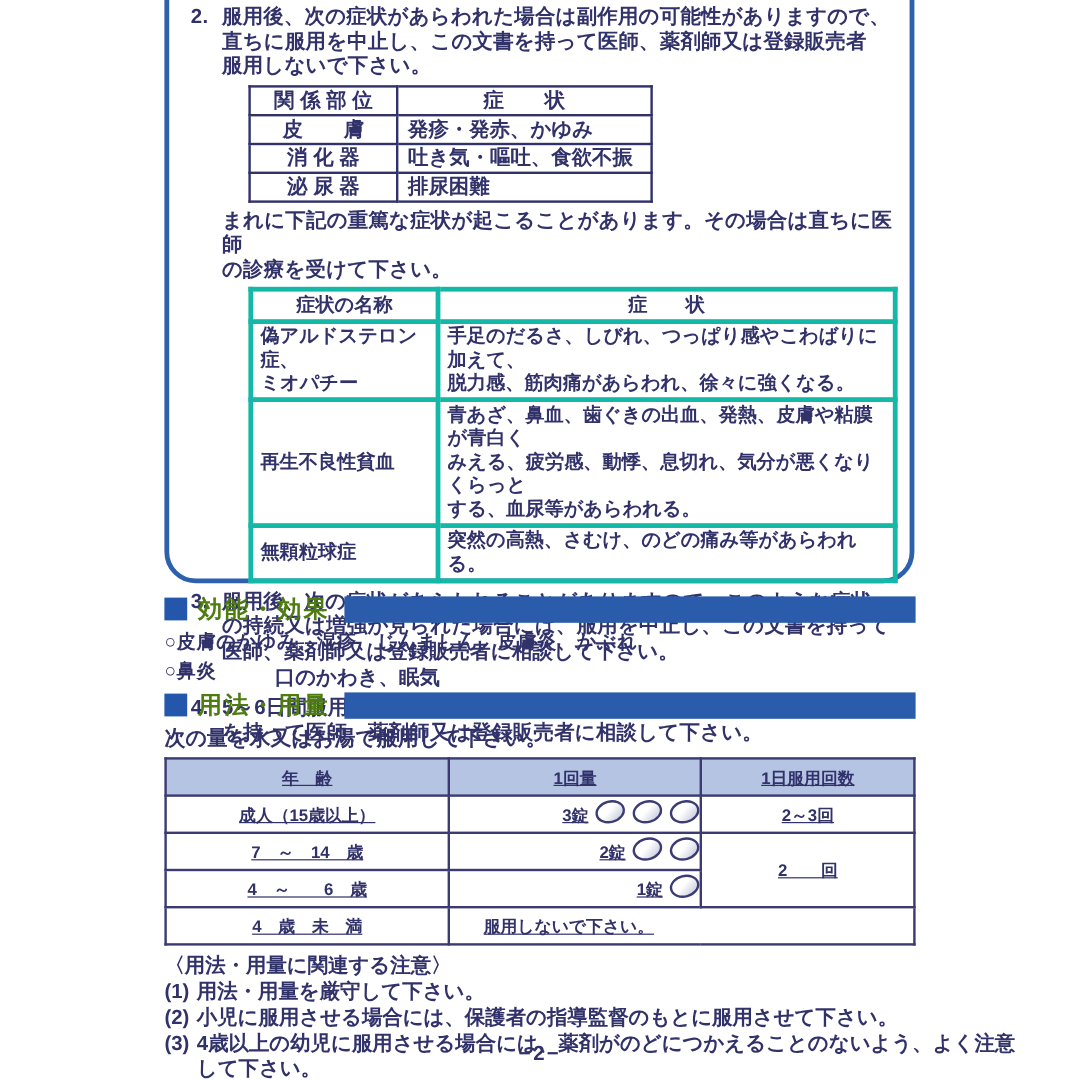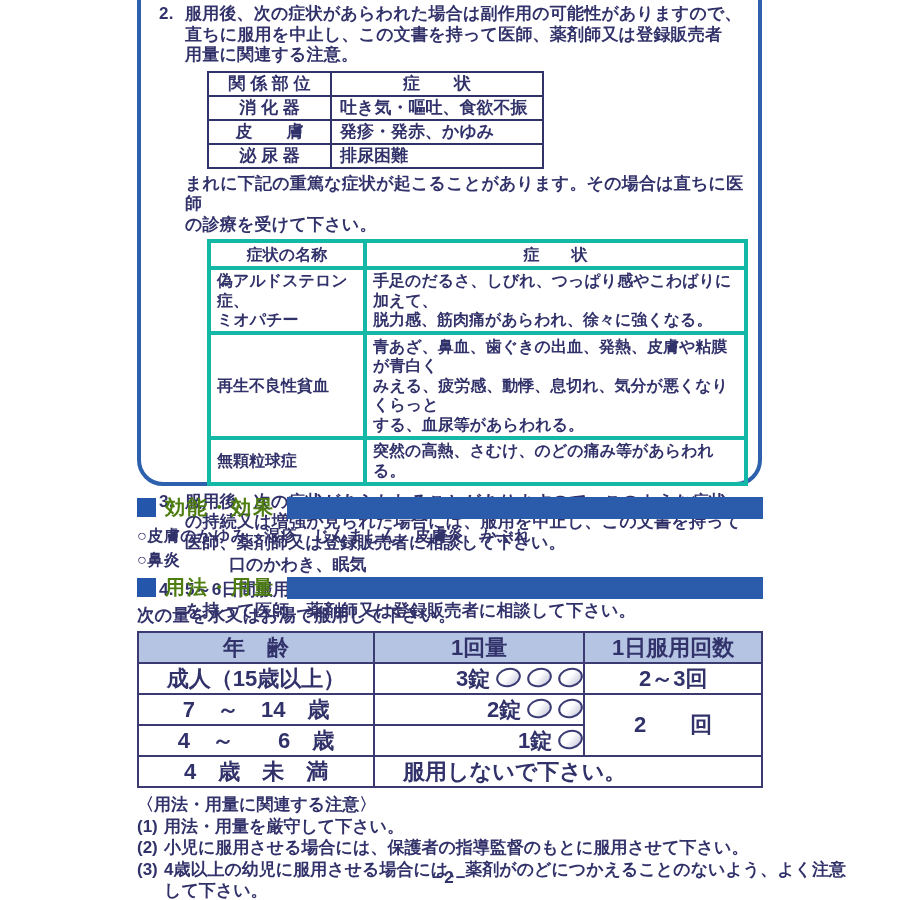--- a/index.html
+++ b/index.html
@@ -35,21 +35,21 @@
   
   .lower{position:absolute;left:137px;top:496px;width:750px;}
   .secbar{display:flex;align-items:center;width:626px;height:23px;margin-bottom:5px;}
   .sq{flex:none;width:19px;height:19px;background:#2456ac;}
   .sectitle{flex:none;margin-left:9px;font-size:20px;letter-spacing:2px;color:#4d7c0f;}
   .bar{flex:1;height:22px;background:#2b5cab;margin-left:12px;}
   .eff-line{font-size:16px;line-height:24px;letter-spacing:0.5px;}
   .intro{font-size:17.5px;line-height:22px;margin:3px 0 5px 0;}
 
   .t3{width:626px;}
-  .t3 td,.t3 th{border:2.5px solid #3b3b72;font-size:22px;line-height:20px;padding:0;height:29px;text-align:center;}
+  .t3 td,.t3 th{border:2.5px solid #3b3b72;font-size:14px;line-height:20px;padding:0;height:29px;text-align:center;text-decoration:underline;}
   .t3 th{background:#b5c4e3;font-weight:bold;}
   .t3 .age{width:236px;}
   .t3 .amt{width:210px;}
   .t3 .cnt{width:177px;}
   .amt-wrap{display:flex;align-items:center;justify-content:flex-end;}
   .tablet{
     display:inline-block;width:25px;height:19px;box-sizing:border-box;
     border:2px solid #3c3c74;border-radius:50%;
     background:linear-gradient(145deg,#ffffff 45%,#cdd0e0 88%);
     transform:rotate(-15deg);margin-left:6px;
@@ -66,36 +66,36 @@
 <body>
 
 <div class="page">
 
   <div class="pbox">
 
     <div class="li">
       <span class="li-num">2.</span>
       <span class="li-body ml">服用後、次の症状があらわれた場合は副作用の可能性がありますので、
 直ちに服用を中止し、この文書を持って医師、薬剤師又は登録販売者
-用量に関連する注意。</span>
+服用しないで下さい。</span>
     </div>
 
     <table class="t1">
       <tbody>
           <tr>
         <td class="c1 hd">関 係 部 位</td>
         <td class="hd">症　　状</td>
       </tr>
       <tr>
+        <td class="c1">皮　　膚</td>
+        <td>発疹・発赤、かゆみ</td>
+      </tr>
+      <tr>
         <td class="c1">消 化 器</td>
         <td>吐き気・嘔吐、食欲不振</td>
-      </tr>
-      <tr>
-        <td class="c1">皮　　膚</td>
-        <td>発疹・発赤、かゆみ</td>
       </tr>
       <tr>
         <td class="c1">泌 尿 器</td>
         <td>排尿困難</td>
       </tr>
     </tbody>
       </table>
 
     <div class="li">
       <span class="li-num"></span>

